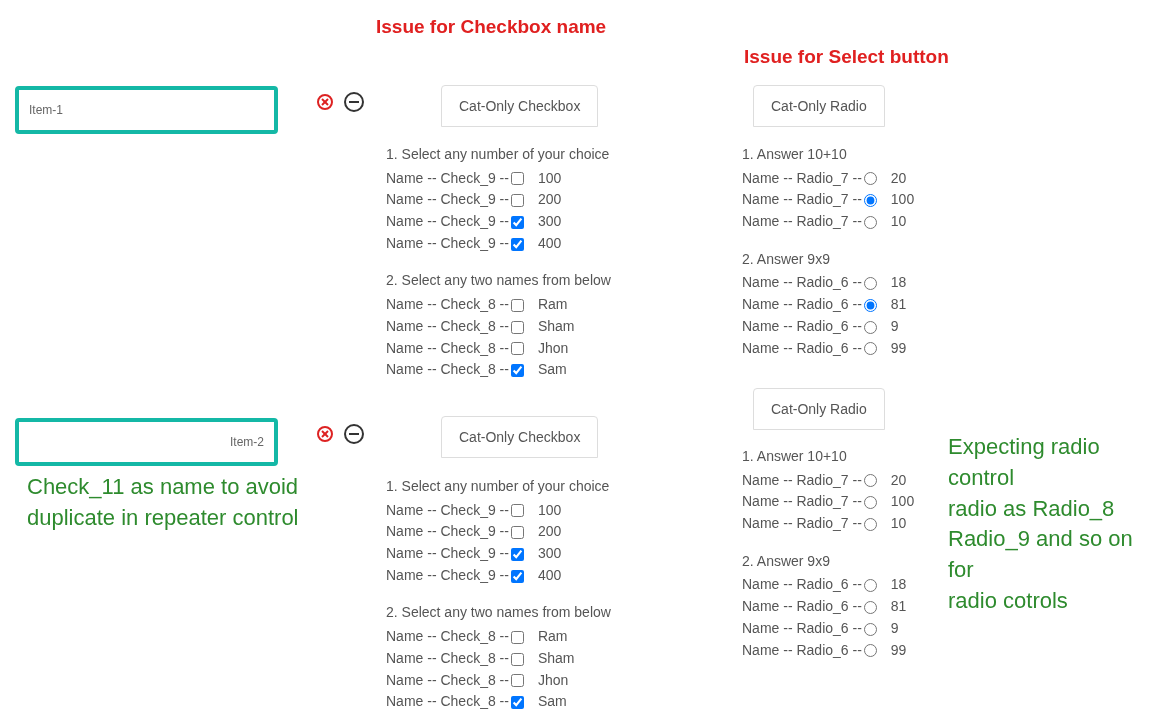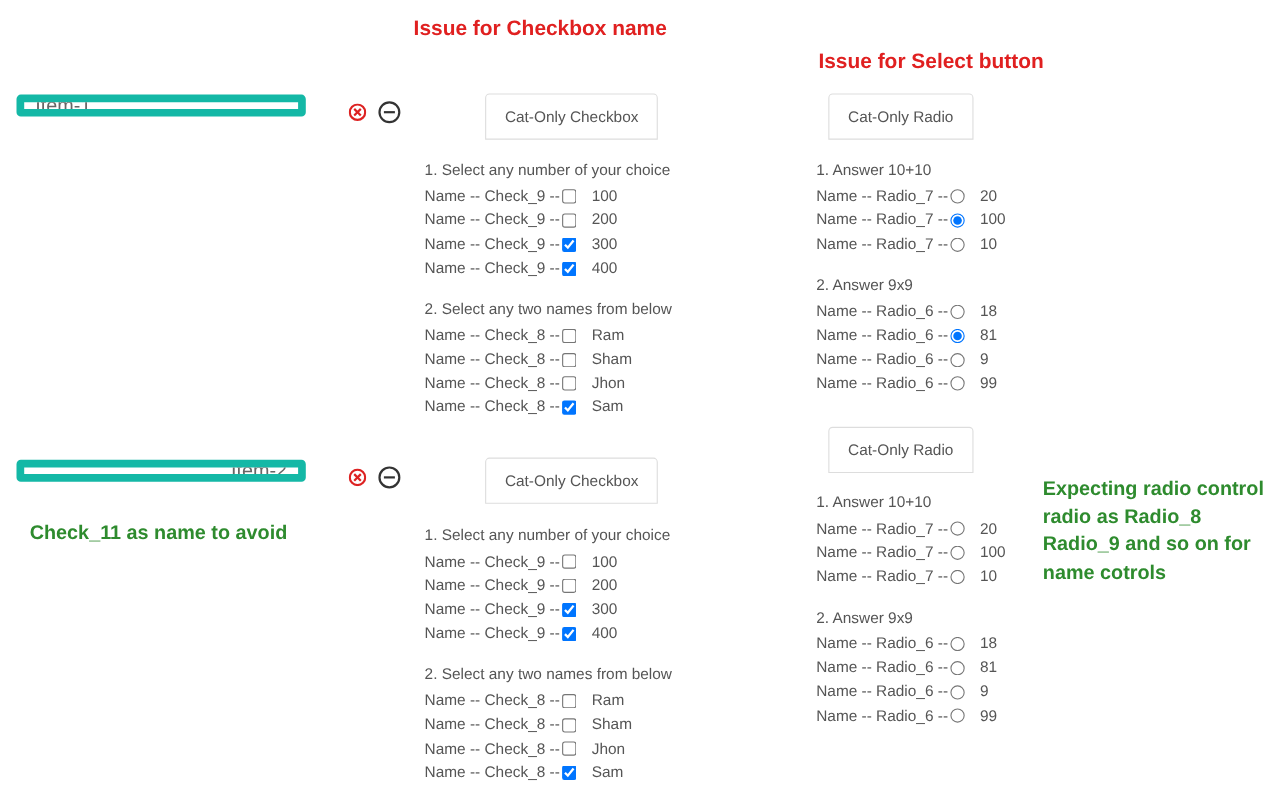--- a/index.html
+++ b/index.html
@@ -15,33 +15,33 @@
   }
   .heading-red {
     position: absolute;
     color: #e02020;
     font-weight: bold;
     font-size: 19px;
   }
   .note-green {
     position: absolute;
     color: #2e8b2e;
-    font-weight: bold;
-    font-size: 18px;
+    font-weight: normal;
+    font-size: 22px;
     line-height: 1.4;
   }
   .item-input {
     position: absolute;
     width: 263px;
-    height: 20px;
-    border: 7px solid #14b8a6;
+    height: 48px;
+    border: 4px solid #14b8a6;
     border-radius: 4px;
     padding: 0 10px;
     box-sizing: border-box;
-    font-size: 18px;
+    font-size: 12px;
     color: #666;
     background:#fff;
   }
   .icon-x {
     position: absolute;
     width: 16px; height: 16px;
     display: inline-flex; align-items: center; justify-content: center;
     cursor: pointer;
   }
   .icon-x svg { width:16px; height:16px; }
@@ -136,20 +136,21 @@
   <svg viewBox="0 0 16 16">
       <circle cx="8" cy="8" r="7" fill="none" stroke="#d22" stroke-width="2"></circle>
       <line x1="5" y1="5" x2="11" y2="11" stroke="#d22" stroke-width="2"></line>
       <line x1="11" y1="5" x2="5" y2="11" stroke="#d22" stroke-width="2"></line>
     </svg>
 </span>
 <span class="icon-minus" style="left:344px; top:424px;"></span>
 
 <div class="note-green" style="left:27px; top:472px; width:280px;">
   <div>Check_11 as name to avoid</div>
+  <div>duplicate in repeater control</div>
 </div>
 
 <div class="tab-box" style="left:441px; top:416px;">Cat-Only Checkbox</div>
 
 <div class="block" style="left:386px; top:470px; width:300px;">
   <div class="q">1.  Select any number of your choice</div>
   <div class="row"><span class="nm"><span>Name -- </span><span>Check_9</span><span> -- </span></span><input type="checkbox" style=""><span class="val">100</span></div>
   <div class="row"><span class="nm"><span>Name -- </span><span>Check_9</span><span> -- </span></span><input type="checkbox" style=""><span class="val">200</span></div>
   <div class="row"><span class="nm"><span>Name -- </span><span>Check_9</span><span> -- </span></span><input type="checkbox" checked="" style=""><span class="val">300</span></div>
   <div class="row"><span class="nm"><span>Name -- </span><span>Check_9</span><span> -- </span></span><input type="checkbox" checked="" style=""><span class="val">400</span></div>
@@ -173,14 +174,14 @@
   <div class="row"><span class="nm"><span>Name -- </span><span>Radio_6</span><span> -- </span></span><input type="radio" name="r1g1" style=""><span class="val">18</span></div>
   <div class="row"><span class="nm"><span>Name -- </span><span>Radio_6</span><span> -- </span></span><input type="radio" name="r1g1" style=""><span class="val">81</span></div>
   <div class="row"><span class="nm"><span>Name -- </span><span>Radio_6</span><span> -- </span></span><input type="radio" name="r1g1" style=""><span class="val">9</span></div>
   <div class="row"><span class="nm"><span>Name -- </span><span>Radio_6</span><span> -- </span></span><input type="radio" name="r1g1" style=""><span class="val">99</span></div>
 </div>
 
 <div class="note-green" style="left:948px; top:432px; width:210px;">
   <div>Expecting radio control</div>
   <div>radio as Radio_8</div>
   <div>Radio_9 and so on for</div>
-  <div>name cotrols</div>
+  <div>radio cotrols</div>
 </div>
 
 </body></html>

